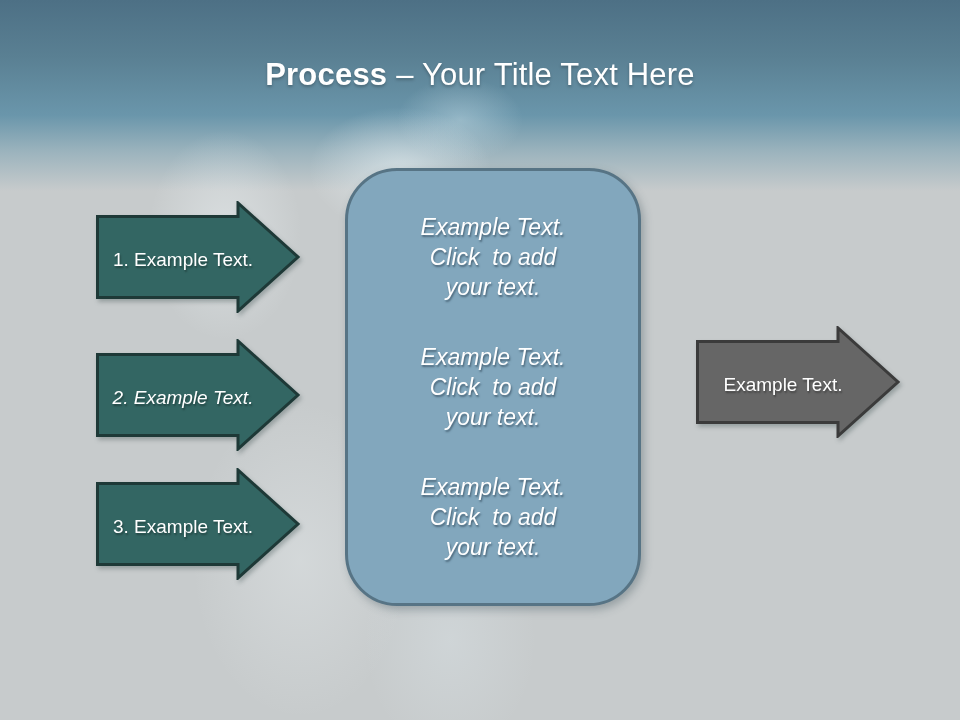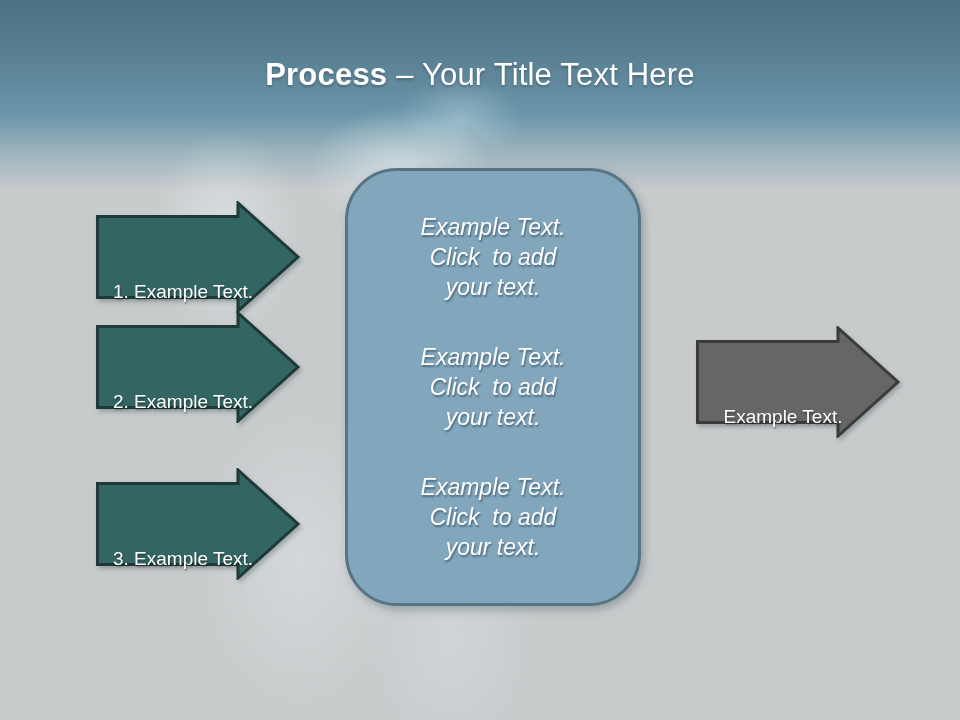--- a/index.html
+++ b/index.html
@@ -23,23 +23,22 @@
   .title .r{margin-left:9px;}
   .step-arrow{position:absolute;width:206px;height:112px;left:96px;}
   .step-arrow svg, .result-arrow svg{position:absolute;left:0;top:0;
     filter:drop-shadow(2px 3px 2px rgba(40,60,60,.30));}
   .step-arrow .poly{fill:#336663;stroke:#1E3937;stroke-width:3;}
   .arrow-label{
     position:absolute;left:6px;right:38px;top:15px;height:88px;
     display:flex;align-items:center;justify-content:center;
     color:#fff;font-size:19px;text-shadow:1px 2px 2px rgba(0,0,0,.35);
     white-space:nowrap;
-    margin-top:32px;
   }
-  .step-1{top:201px;} .step-2{top:311px;} .step-3{top:468px;}
+  .step-1{top:201px;} .step-2{top:339px;font-style:italic;} .step-3{top:468px;}
   .center-box{
     position:absolute;left:345px;top:168px;width:296px;height:438px;
     box-sizing:border-box;border:3px solid #577485;border-radius:52px;
     background:#82A7BD;box-shadow:3px 4px 8px rgba(60,80,90,.35);
     display:flex;flex-direction:column;justify-content:center;align-items:center;
     row-gap:40px;
   }
   .box-item{
     margin:0;color:#fff;font-style:italic;font-size:23px;line-height:30px;
     text-align:center;white-space:pre-wrap;

